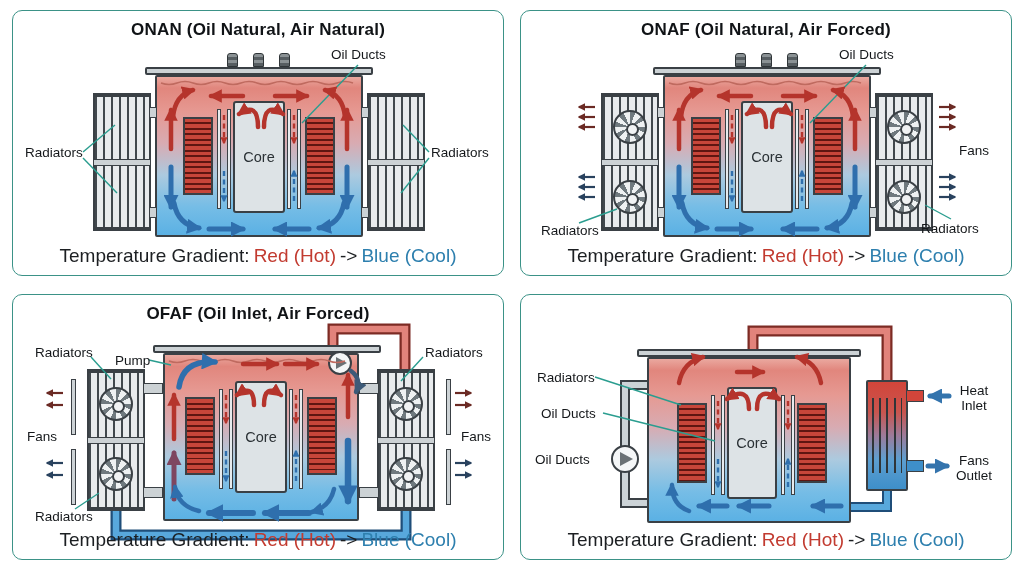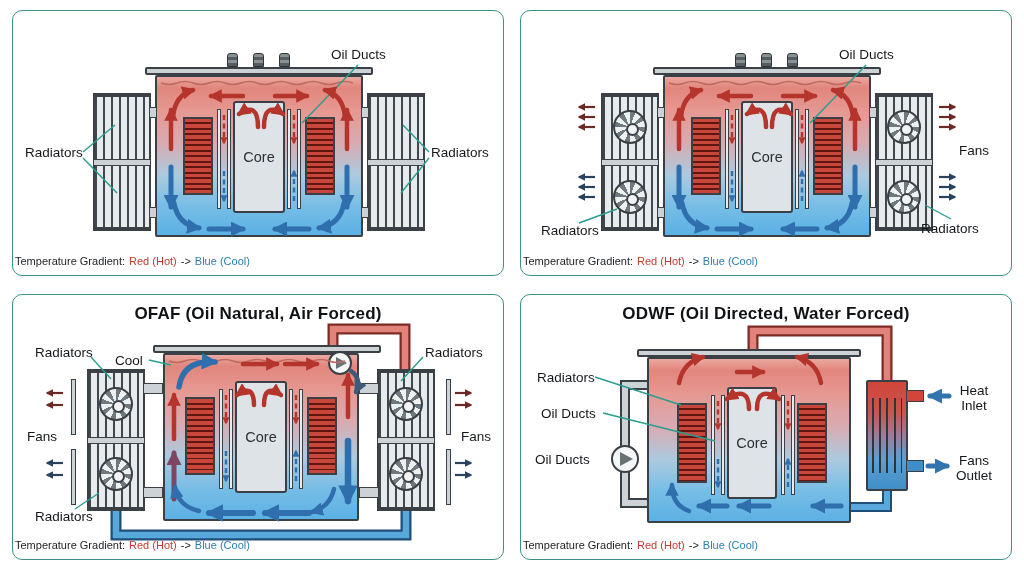--- a/index.html
+++ b/index.html
@@ -10,22 +10,22 @@
   }
   .panel {
     position: absolute; width: 492px; height: 266px;
     border: 1.6px solid #3b9287; border-radius: 10px; background: #fff;
   }
   .ptitle {
     position: absolute; top: 9px; left: 0; right: 0; text-align: center;
     font-weight: bold; font-size: 17px; color: #101316; letter-spacing: .2px;
   }
   .legend {
-    position: absolute; bottom: 8px; left: 0; right: 0; 
-    font-size: 11px; color: #1c1f22; font-weight: 500;
+    position: absolute; bottom: 8px; left: 0; right: 0; text-align: center;
+    font-size: 19px; color: #1c1f22; font-weight: 500;
   }
   .legend span { margin: 0 2px; }
   .legend .hot { color: #c23b30; }
   .legend .cool { color: #2d7fae; }
   .lbl { position: absolute; font-size: 13.5px; color: #15181b; line-height: 1.12; }
   .layer { position: absolute; left: 0; top: 0; width: 492px; height: 266px; pointer-events: none; }
   .tank {
     position: absolute; border: 2.5px solid #3a4045; border-radius: 2px;
     background: linear-gradient(180deg,#eaa89f 0%,#e1867d 7%,#e69992 22%,#d8abb2 42%,#accadf 62%,#76bde6 82%,#5bb1e4 100%);
   }
@@ -104,20 +104,21 @@
       </marker>
     <marker id="mW" viewBox="0 0 10 10" refX="8" refY="5" markerWidth="3" markerHeight="3" orient="auto">
         <path d="M0 0 L10 5 L0 10 Z" fill="#3474ad"></path>
       </marker>
   </defs>
 </svg>
 
 <div id="stage">
 
   <div class="panel" style="left:12px;top:10px">
+    <div class="ptitle">ONAN (Oil Natural, Air Natural)</div>
     <div class="lid" style="left:132px;top:56px;width:228px;height:8px"></div>
     <div class="bushing" style="left:214px;top:42px"></div>
     <div class="bushing" style="left:240px;top:42px"></div>
     <div class="bushing" style="left:266px;top:42px"></div>
     <div class="tank" style="left:142px;top:64px;width:208px;height:162px"></div>
     <div class="radiator" style="left:80px;top:82px;width:58px;height:138px"></div>
     <div class="radiator" style="left:354px;top:82px;width:58px;height:138px"></div>
     <div class="rtab" style="left:136px;top:96px;width:8px;height:11px"></div>
     <div class="rtab" style="left:136px;top:196px;width:8px;height:11px"></div>
     <div class="rtab" style="left:348px;top:96px;width:8px;height:11px"></div>
@@ -167,20 +168,21 @@
     </svg>
     <div class="lbl" style="left:12px;top:134px;width:60px">Radiators</div>
     <div class="lbl" style="left:418px;top:134px;width:62px">Radiators</div>
     <div class="lbl" style="left:318px;top:36px;width:62px">Oil Ducts</div>
     <div class="legend">
       <span>Temperature Gradient:</span><span class="hot">Red (Hot)</span><span>-&gt;</span><span class="cool">Blue (Cool)</span>
     </div>
   </div>
 
   <div class="panel" style="left:520px;top:10px">
+    <div class="ptitle">ONAF (Oil Natural, Air Forced)</div>
     <div class="lid" style="left:132px;top:56px;width:228px;height:8px"></div>
     <div class="bushing" style="left:214px;top:42px"></div>
     <div class="bushing" style="left:240px;top:42px"></div>
     <div class="bushing" style="left:266px;top:42px"></div>
     <div class="tank" style="left:142px;top:64px;width:208px;height:162px"></div>
     <div class="radiator" style="left:80px;top:82px;width:58px;height:138px"></div>
     <div class="radiator" style="left:354px;top:82px;width:58px;height:138px"></div>
     <div class="rtab" style="left:136px;top:96px;width:8px;height:11px"></div>
     <div class="rtab" style="left:136px;top:196px;width:8px;height:11px"></div>
     <div class="rtab" style="left:348px;top:96px;width:8px;height:11px"></div>
@@ -249,21 +251,21 @@
     <div class="lbl" style="left:318px;top:36px;width:62px">Oil Ducts</div>
     <div class="lbl" style="left:438px;top:132px;width:40px">Fans</div>
     <div class="lbl" style="left:20px;top:212px;width:62px">Radiators</div>
     <div class="lbl" style="left:400px;top:210px;width:62px">Radiators</div>
     <div class="legend">
       <span>Temperature Gradient:</span><span class="hot">Red (Hot)</span><span>-&gt;</span><span class="cool">Blue (Cool)</span>
     </div>
   </div>
 
   <div class="panel" style="left:12px;top:294px">
-    <div class="ptitle">OFAF (Oil Natural, Air Forced)</div>
+    <div class="ptitle">OFAF (Oil Inlet, Air Forced)</div>
     <svg class="layer" viewBox="0 0 492 266">
       <path d="M320 54 V34 H392 V80" fill="none" stroke="#7c2b24" stroke-width="11"></path>
       <path d="M320 54 V34 H392 V80" fill="none" stroke="#e2837b" stroke-width="6.5"></path>
       <path d="M103 210 V240 H393 V210" fill="none" stroke="#1f4e79" stroke-width="11"></path>
       <path d="M103 210 V240 H393 V210" fill="none" stroke="#58a8dc" stroke-width="6.5"></path>
     </svg>
     <div class="lid" style="left:140px;top:50px;width:228px;height:8px"></div>
     <div class="tank" style="left:150px;top:58px;width:196px;height:168px"></div>
     <div class="radiator" style="left:74px;top:74px;width:58px;height:142px"></div>
     <div class="radiator" style="left:364px;top:74px;width:58px;height:142px"></div>
@@ -330,32 +332,31 @@
           <path d="M442 110 L458 110" marker-end="url(#mDR)"></path>
       </g>
       <g fill="none" stroke="#29425e" stroke-width="2.2">
         <path d="M50 168 L34 168" marker-end="url(#mDB)"></path>
           <path d="M50 180 L34 180" marker-end="url(#mDB)"></path>
         <path d="M442 168 L458 168" marker-end="url(#mDB)"></path>
           <path d="M442 180 L458 180" marker-end="url(#mDB)"></path>
       </g>
     </svg>
     <div class="lbl" style="left:22px;top:50px;width:62px">Radiators</div>
-    <div class="lbl" style="left:102px;top:58px;width:40px">Cool</div>
+    <div class="lbl" style="left:102px;top:58px;width:40px">Pump</div>
     <div class="lbl" style="left:412px;top:50px;width:62px">Radiators</div>
     <div class="lbl" style="left:14px;top:134px;width:40px">Fans</div>
     <div class="lbl" style="left:448px;top:134px;width:40px">Fans</div>
     <div class="lbl" style="left:22px;top:214px;width:62px">Radiators</div>
     <div class="legend">
       <span>Temperature Gradient:</span><span class="hot">Red (Hot)</span><span>-&gt;</span><span class="cool">Blue (Cool)</span>
     </div>
   </div>
 
   <div class="panel" style="left:520px;top:294px">
-    <div class="ptitle">ODWF (Oil Directed, Water Forced)</div>
     <svg class="layer" viewBox="0 0 492 266">
       <path d="M128 90 H104 V208 H128" fill="none" stroke="#3a4045" stroke-width="10"></path>
       <path d="M128 90 H104 V208 H128" fill="none" stroke="#ccd3d7" stroke-width="6"></path>
       <path d="M232 56 V36 H366 V88" fill="none" stroke="#7c2b24" stroke-width="11"></path>
       <path d="M232 56 V36 H366 V88" fill="none" stroke="#e2837b" stroke-width="6.5"></path>
       <path d="M366 192 V212 H326" fill="none" stroke="#1f4e79" stroke-width="10"></path>
       <path d="M366 192 V212 H326" fill="none" stroke="#58a8dc" stroke-width="6"></path>
     </svg>
     <div class="lid" style="left:116px;top:54px;width:224px;height:8px"></div>
     <div class="tank" style="left:126px;top:62px;width:204px;height:166px"></div>

